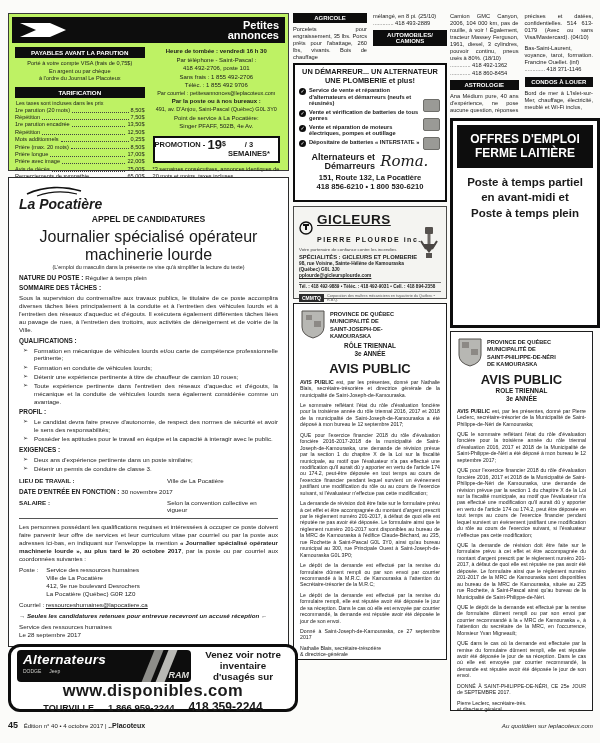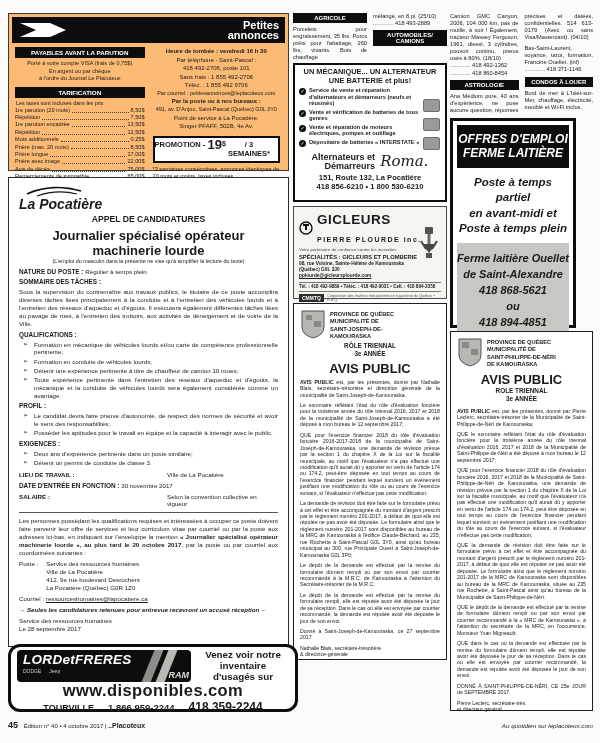--- a/index.html
+++ b/index.html
@@ -1,20 +1,20 @@
 <!DOCTYPE html>
 <html><head>
 <meta charset="utf-8">
 <style>
   html,body{margin:0;padding:0;background:#e8e8e6;}
   .page{position:relative;width:600px;height:743px;background:#fbfbf9;font-family:"Liberation Sans",sans-serif;color:#1a1a1a;overflow:hidden;}
   .abs{position:absolute;box-sizing:border-box;}
 
   
-  .pa{background:#fdba74;border:1px solid #3a3a3a;padding:3px;}
+  .pa{background:#bef264;border:1px solid #3a3a3a;padding:3px;}
   .pa-banner{background:#0d0d0d;height:26px;display:flex;align-items:center;justify-content:space-between;padding:0 6px;}
   .pa-title{color:#fff;font-weight:bold;font-size:11px;line-height:.95;text-align:right;}
   .pa-cols{display:flex;gap:6px;padding:4px 3px 0 3px;}
   .pa-left{width:136px;}
   .pa-right{flex:1;text-align:center;}
   .subhdr{background:#0d0d0d;color:#fff;font-weight:bold;font-size:6.2px;text-align:center;padding:2px 0;margin-bottom:2px;}
   .pa-pay{font-size:5.6px;text-align:center;line-height:1.35;margin-bottom:4px;}
   .tarif-note{font-size:5.4px;margin:2px 0 1px 1px;}
   .trow{display:flex;align-items:flex-end;font-size:5.6px;line-height:1.32;}
   .trow .dots{flex:1;border-bottom:1px dotted #444;margin:0 2px 1.5px 2px;}
@@ -54,42 +54,42 @@
   .ferme{border:3px solid #0d0d0d;background:#fff;padding:4px;}
   .ferme-hdr{background:#0d0d0d;color:#fff;font-weight:bold;text-align:center;font-size:12px;line-height:1.2;padding:7px 0;}
   .ferme-mid{font-weight:bold;text-align:center;font-size:11.5px;line-height:1.35;padding:7px 0 6px 0;}
   .ferme-gray{background:#c7c7c3;font-weight:bold;text-align:center;font-size:11px;line-height:1.45;padding:8px 0 0 0;}
   .ferme-chev{height:16px;background:#0d0d0d;clip-path:polygon(0 55%,50% 0,100% 55%,100% 100%,0 100%);}
 
   
   .lapoc{border:1.5px solid #2b2b2b;background:#fff;padding:6px 10px 4px 10px;}
   .lp-logo{font-size:14px;font-weight:bold;font-style:italic;line-height:1;}
   .lp-appel{text-align:center;font-weight:bold;font-size:8.6px;margin:3px 0 4px 0;}
-  .lp-job{text-align:center;font-weight:bold;font-size:13px;}
+  .lp-job{text-align:center;font-weight:normal;font-size:16px;}
   .lp-sub{text-align:center;font-size:5.4px;margin-bottom:4px;}
   .lp-line{font-size:6.2px;margin:3px 0;}
   .lp-line b{font-size:6.4px;}
   .lp-par{font-size:6.2px;line-height:1.28;text-align:justify;margin:2px 0;}
   .lp-ul{margin:1px 0 3px 0;}
   .lp-li{display:flex;gap:4px;font-size:6.2px;line-height:1.25;margin:1.5px 0 1.5px 4px;}
   .lp-li .ar{flex:0 0 7px;font-size:6px;}
   .lp-li .t{text-align:justify;}
   .lp-kv{display:flex;font-size:6.2px;margin:4px 0;}
   .lp-kv .k{font-weight:bold;width:148px;flex:0 0 148px;}
   .lp-sep{border-top:1px solid #555;margin:5px 0 4px 0;}
   .lp-poste{display:flex;font-size:6.2px;margin:3px 0;gap:8px;}
   .lp-poste .lines div{line-height:1.3;}
   .lp-mail a, .u{text-decoration:underline;color:#1a1a1a;}
   .lp-note{font-size:6.2px;font-weight:bold;font-style:italic;margin:4px 0;}
   .lp-sig{font-size:6.2px;line-height:1.3;margin-top:3px;}
 
   
   .gic{border:1px solid #4a4a48;background:#f4f4f1;padding:3px 5px;}
   .gic-head{display:flex;align-items:center;gap:4px;}
-  .gic-name{font-weight:bold;font-size:13.5px;line-height:.95;letter-spacing:.5px;}
+  .gic-name{font-weight:bold;font-size:13.5px;line-height:.95;letter-spacing:.5px;text-decoration:underline;}
   .gic-name2{font-weight:bold;font-size:7px;letter-spacing:1.5px;}
   .gic-tag{font-size:4.4px;color:#444;margin:1px 0;}
   .gic-spec{font-weight:bold;font-size:5.8px;margin:2px 0 1px 0;}
   .gic-adr{font-size:4.8px;font-weight:bold;line-height:1.3;}
   .gic-tel{font-size:4.6px;font-weight:bold;border-top:1px solid #777;border-bottom:1px solid #777;padding:1.5px 0;margin-top:2px;}
   .gic-cm{display:flex;align-items:center;gap:3px;margin-top:2px;}
   .gic-cm .lg{background:#2b2b2b;color:#fff;font-weight:bold;font-size:5px;padding:1px 3px;}
   .gic-cm .s{font-size:3.8px;color:#555;}
   .gic-spr{position:absolute;right:6px;top:20px;}
 
@@ -245,22 +245,22 @@
       </div>
       <div>
         <div class="jtxt">mélangé, en 8 pi. (25/10)</div>
         <div class="teltxt">............. 418 493-2889</div>
         <div class="cat" style="margin-top:3px;">AUTOMOBILES/ CAMIONS</div>
       </div>
     </div>
   </div>
 
   <div class="abs roma" style="left:293px;top:63px;width:154px;height:139px;">
-    <div class="roma-t">UN MÉCANIQUE... UN ALTERNATEUR</div>
-    <div class="roma-t">UNE BATTERIE et plus!</div>
+    <div class="roma-t">UN DÉMARREUR... UN ALTERNATEUR</div>
+    <div class="roma-t">UNE PLOMBERIE et plus!</div>
     <div class="roma-bullets">
       <div class="rb">
           <span class="chk">✓</span>
           <span class="t">Service de vente et réparation d'alternateurs et démarreurs (neufs et réusinés)</span>
         </div>
       <div class="rb">
           <span class="chk">✓</span>
           <span class="t">Vente et vérification de batteries de tous genres</span>
         </div>
       <div class="rb">
@@ -302,37 +302,29 @@
       <div>
         <div class="jtxt">précises et datées, confidentielles. 514 613-0179 (Avec ou sans Visa/Mastercard). (04/10)</div>
         <div class="jtxt" style="margin-top:4px;">Bas-Saint-Laurent, voyance, tarot, formation. Francine Ouellet. (inf)</div>
         <div class="teltxt">............. 418 371-1146</div>
         <div class="cat" style="margin-top:3px;">CONDOS À LOUER</div>
         <div class="jtxt">Bord de mer à L'Islet-sur-Mer, chauffage, électricité, meublé et Wi-Fi inclus,</div>
       </div>
     </div>
   </div>
 
-  <div class="abs ferme" style="left:450px;top:118px;width:126px;height:210px;font-style:italic;">
+  <div class="abs ferme" style="left:450px;top:118px;width:150px;height:210px;">
     <div class="ferme-hdr">
       <div>OFFRES D'EMPLOI</div>
       <div>FERME LAITIÈRE</div>
     </div>
     <div class="ferme-mid">
       <div>Poste à temps partiel</div>
       <div>en avant-midi  et</div>
       <div>Poste à temps plein</div>
-    </div>
-    <div class="ferme-gray">
-      <div>Ferme laitière Ouellet</div>
-      <div>de Saint-Alexandre</div>
-      <div>418 868-5621</div>
-      <div>ou</div>
-      <div>418 894-4851</div>
-      <div class="ferme-chev"></div>
     </div>
   </div>
 
   <div class="abs lapoc" style="left:8px;top:177px;width:281px;height:470px;">
     <div>
       <span>
         <svg width="70" height="13" viewBox="0 0 70 13">
             <path d="M8 10 C 25 2, 45 2, 62 7" stroke="#111" stroke-width="1.6" fill="none"></path>
             <path d="M18 12 C 32 7, 46 7, 58 10" stroke="#111" stroke-width="1.1" fill="none"></path>
           </svg>
@@ -523,21 +515,21 @@
     <p>QUE dans le cas où la demande est effectuée par la remise du formulaire dûment rempli, elle est réputée avoir été déposée le jour de sa réception. Dans le cas où elle est envoyée par courrier recommandé, la demande est réputée avoir été déposée le jour de son envoi.</p>
     <p>DONNÉ À SAINT-PHILIPPE-DE-NÉRI, CE 25e JOUR de SEPTEMBRE 2017.</p>
     <p style="margin-bottom:0;"><span>Pierre Leclerc, secrétaire-trés.</span><br><span>et directeur général</span></p>
   </div>
 
   <div class="abs lord" style="left:8px;top:644px;width:290px;height:68px;">
     <div class="lord-top">
       <div class="lord-logo">
         <span class="slash"></span>
         <span class="slash slash2"></span>
-        <div class="nm">LORDetFRERES</div>
+        <div class="nm">Alternateurs</div>
         <div class="brands">
           <span>DODGE</span>
           <span>Jeep</span>
         </div>
         <span class="ram">RAM</span>
       </div>
       <div class="lord-venez">
         <div>Venez voir notre</div>
         <div>inventaire</div>
         <div>d'usagés sur</div>

